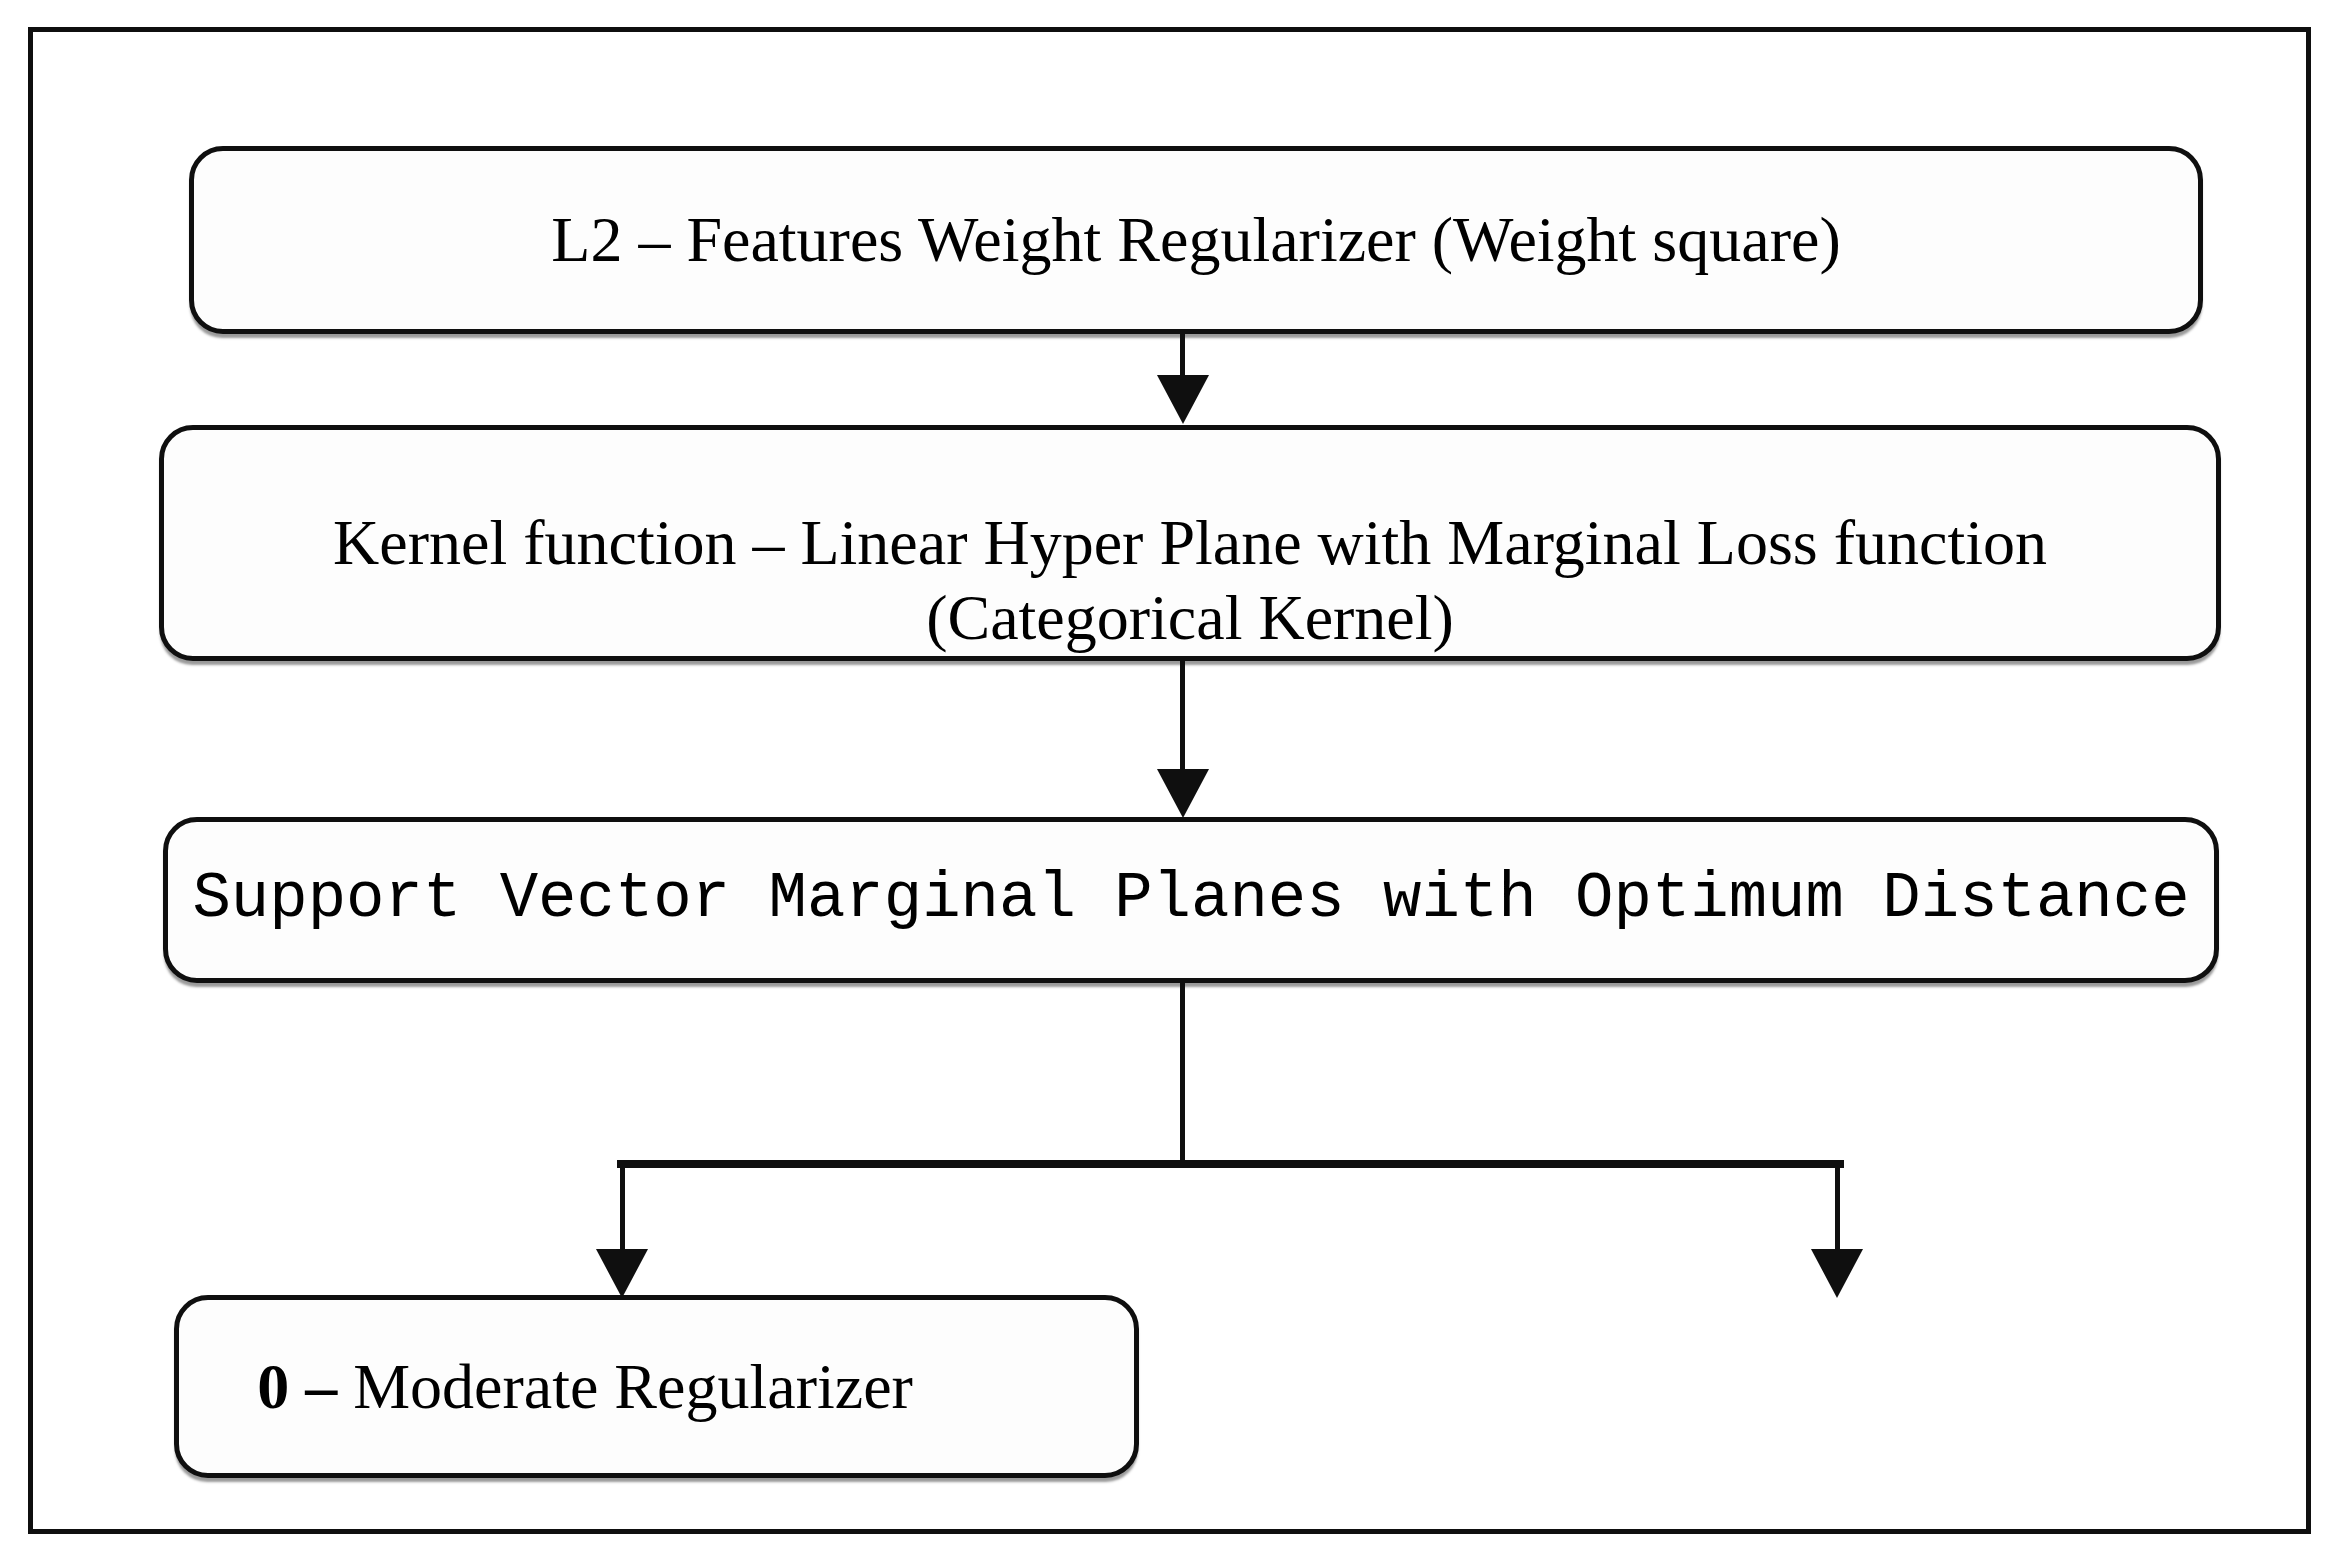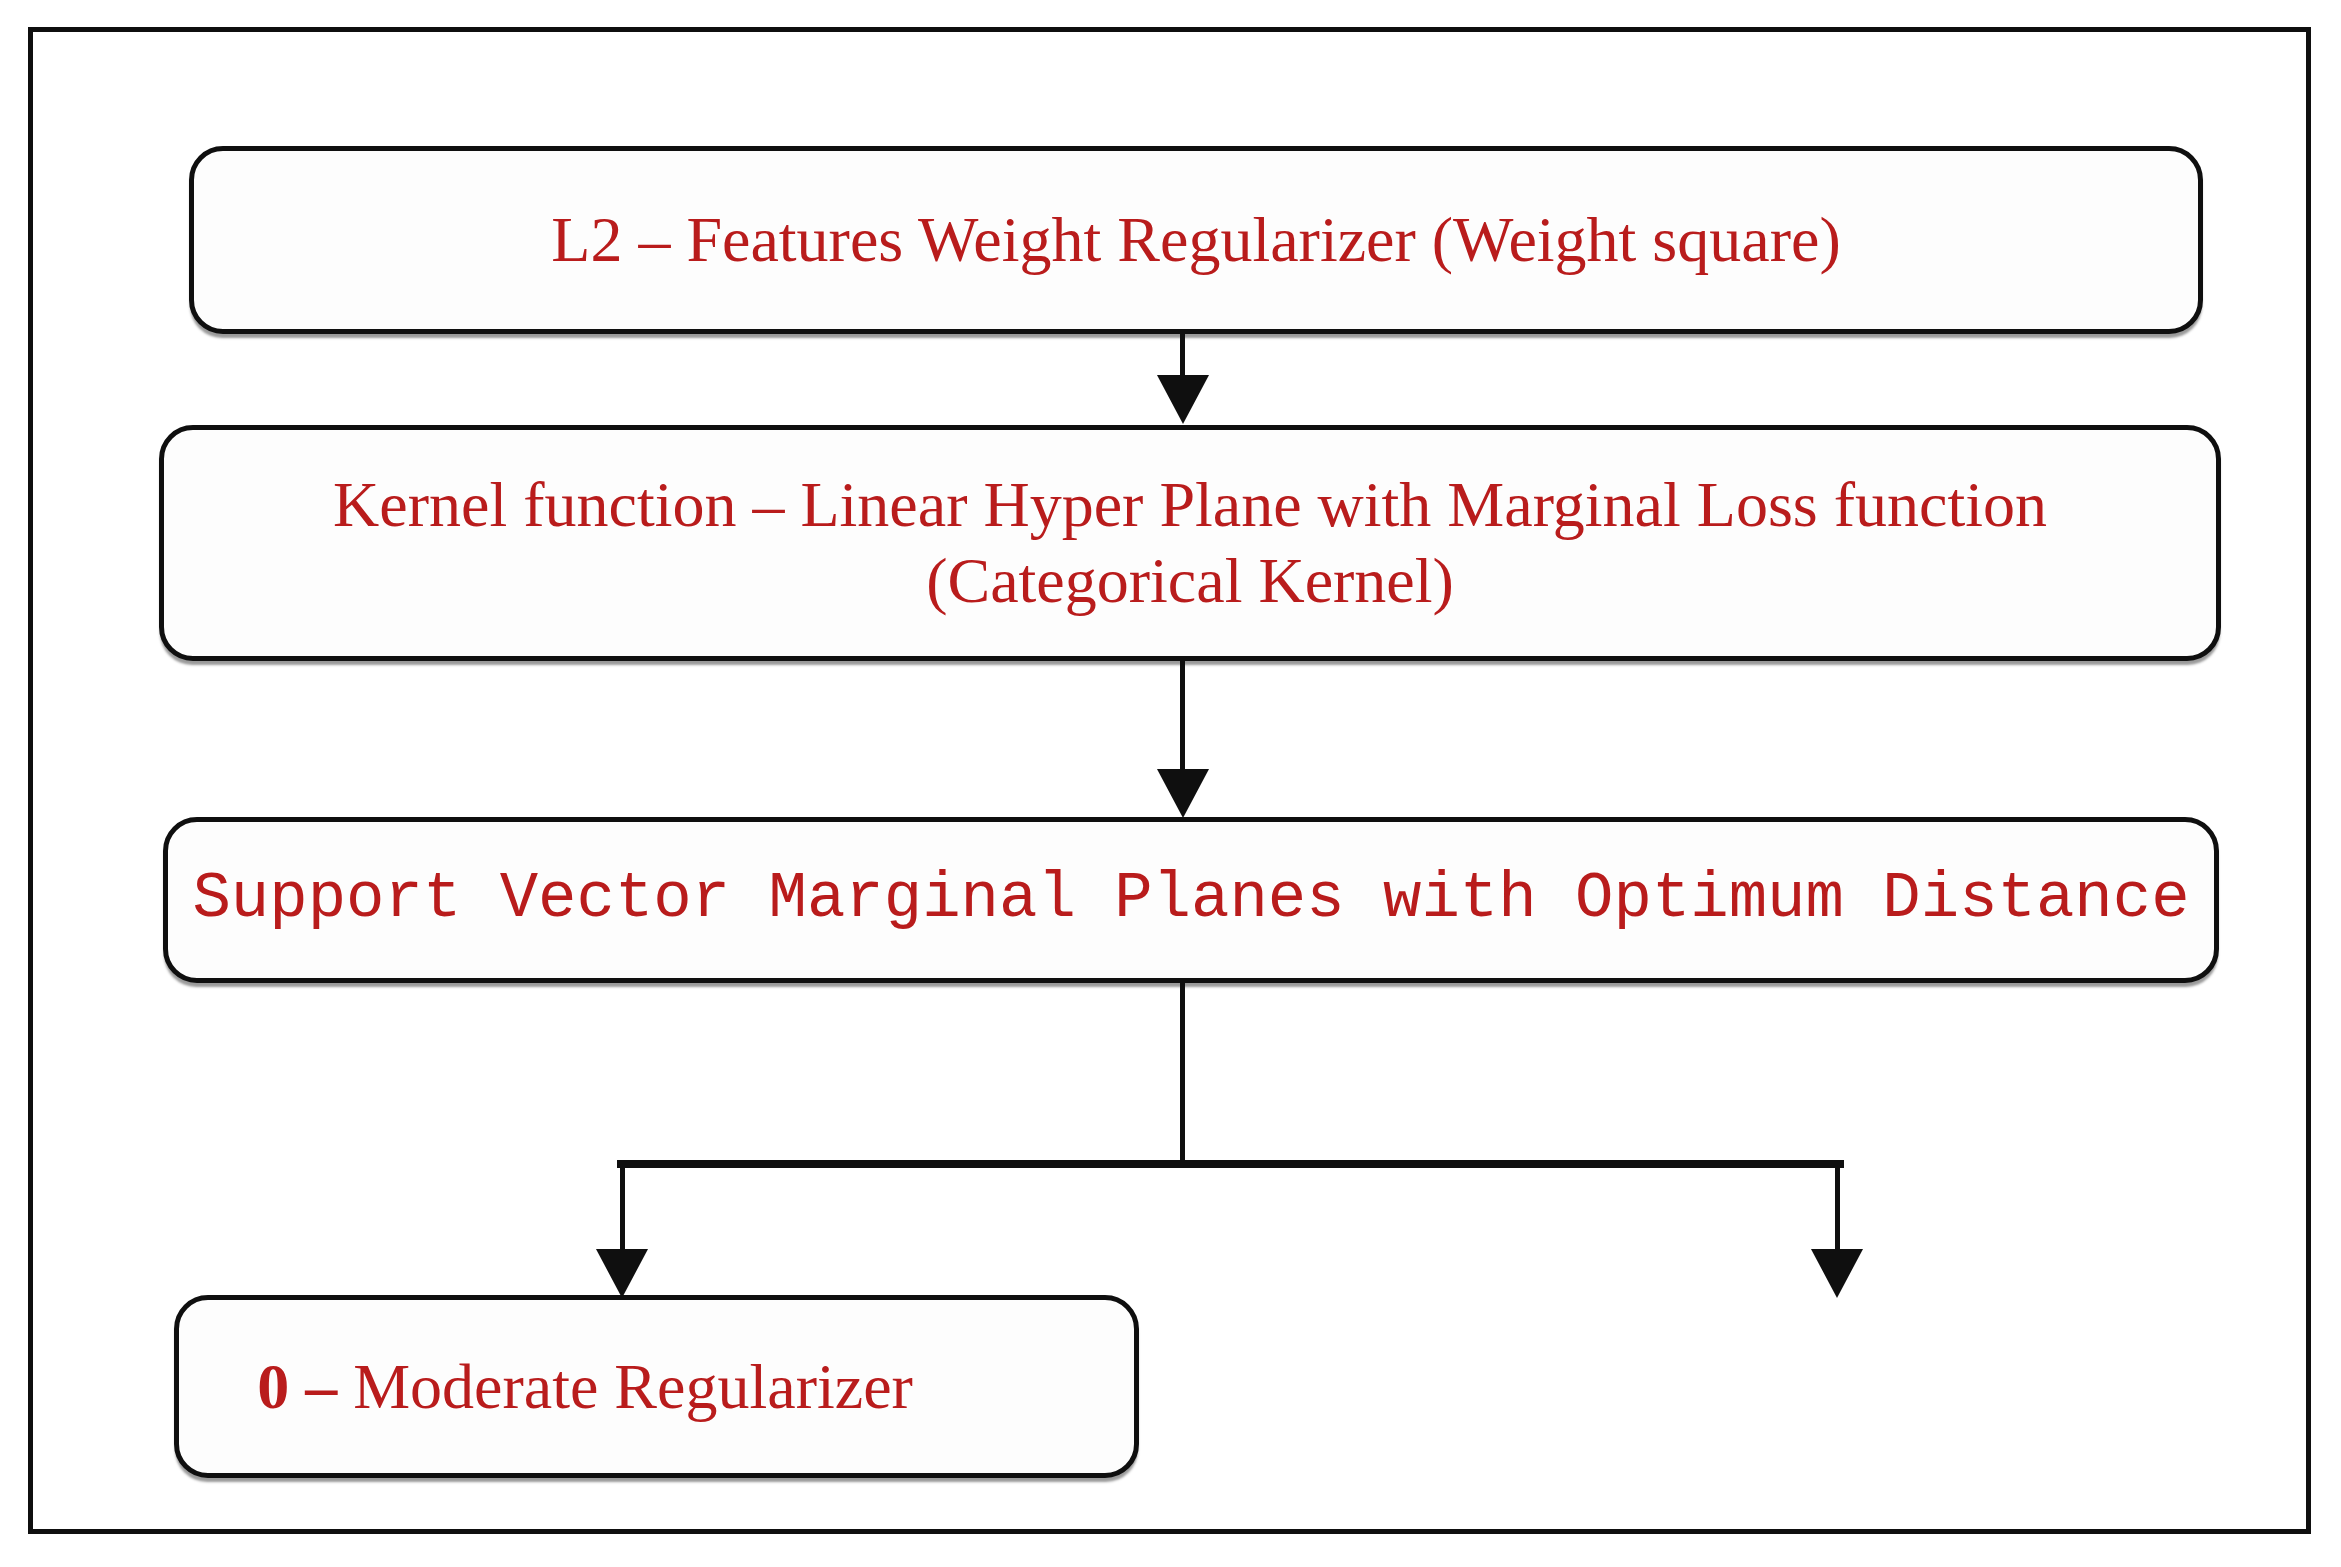--- a/index.html
+++ b/index.html
@@ -3,21 +3,21 @@
 <meta charset="utf-8">
 <style>
   * { box-sizing: border-box; margin: 0; padding: 0; }
   html, body { background: #ffffff; }
   .page {
     position: relative;
     width: 2342px;
     height: 1567px;
     background: #ffffff;
     font-family: "Liberation Serif", "DejaVu Serif", serif;
-    color: #b91c1c;
+    color: #000000;
   }
   .frame {
     position: absolute;
     left: 28px; top: 27px;
     width: 2283px; height: 1507px;
     border: 5.9px solid #0f0f0f;
     background: #ffffff;
   }
   .node {
     position: absolute;
@@ -28,21 +28,21 @@
     align-items: center;
     justify-content: center;
     text-align: center;
     font-size: 64px;
     line-height: 1.18;
     box-shadow: 0 5px 2.5px -1.7px rgba(0,0,0,0.40);
   }
   .node .txt { display: block; }
   .b { font-weight: bold; }
   .box1 { left: 156px;  top: 114px;  width: 2014px; height: 188px; }
-  .box2 { left: 126px;  top: 393px;  width: 2062px; height: 236px; }
+  .box2 { left: 126px;  top: 393px;  width: 2062px; height: 236px; align-items: flex-end; }
   .box3 { left: 130px;  top: 785px;  width: 2056px; height: 166px; font-family: Liberation Mono, monospace; }
   .box4 { left: 141px;  top: 1263px; width: 965px; height: 183px; padding-right: 143px; }
   .box5 { left: 1313px; top: 1264px; width: 919px; height: 178px; padding-left: 109px; }
   .line {
     position: absolute;
     background: #0f0f0f;
   }
   .a1     { left: 1147px; top: 300px;  width: 5px;    height: 49px;  }
   .a2     { left: 1147px; top: 626px;  width: 5px;    height: 114px; }
   .stem   { left: 1147px; top: 948px; width: 5px;    height: 185px; }

